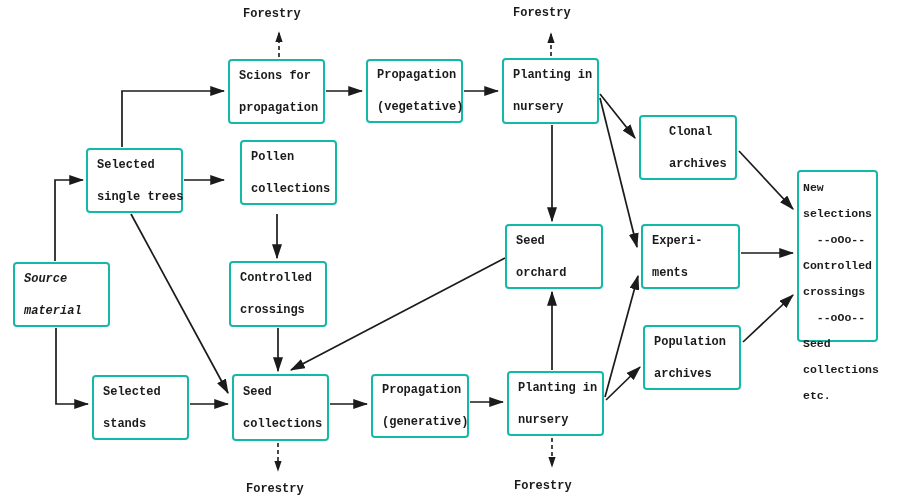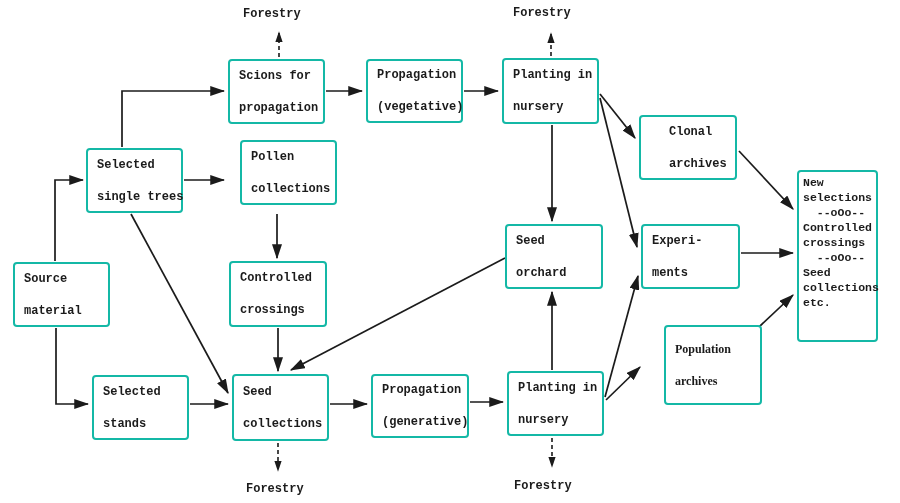--- a/index.html
+++ b/index.html
@@ -27,21 +27,21 @@
     display:flex;
     align-items:center;
     padding-left:9px;
   }
   .box span{white-space:pre;line-height:32px;display:block;}
   .box.outcomes{
     align-items:flex-start;
     padding:3px 0 0 4px;
     font-size:11.5px;
   }
-  .box.outcomes span{line-height:15px;}
+  .box.outcomes span{line-height:26px;}
   .flabel{position:absolute;white-space:pre;font-family:Liberation Mono, monospace;}
 </style>
 </head>
 <body>
 
 <div class="canvas">
 
   <svg class="lines" xmlns="http://www.w3.org/2000/svg">
     <defs>
       <marker id="ah" viewBox="0 0 12 8" refX="11" refY="4" markerWidth="15" markerHeight="10" orient="auto" markerUnits="userSpaceOnUse">
@@ -74,21 +74,21 @@
     <line x1="739" y1="151" x2="793" y2="209" marker-end="url(#ah)"></line>
     <line x1="741" y1="253" x2="793" y2="253" marker-end="url(#ah)"></line>
     <line x1="743" y1="342" x2="793" y2="295" marker-end="url(#ah)"></line>
 
     <line class="dashed" x1="279" y1="57" x2="279" y2="33" marker-end="url(#ahs)"></line>
     <line class="dashed" x1="551" y1="56" x2="551" y2="34" marker-end="url(#ahs)"></line>
     <line class="dashed" x1="278" y1="443" x2="278" y2="470" marker-end="url(#ahs)"></line>
     <line class="dashed" x1="552" y1="438" x2="552" y2="466" marker-end="url(#ahs)"></line>
   </svg>
 
-  <div class="box" style="left:13px;top:262px;width:97px;height:65px;">
+  <div class="box" style="left:13px;top:262px;width:97px;height:65px;font-style:italic;">
     <span>Source
 material</span>
   </div>
   <div class="box" style="left:86px;top:148px;width:97px;height:65px;">
     <span>Selected
 single trees</span>
   </div>
   <div class="box" style="left:92px;top:375px;width:97px;height:65px;">
     <span>Selected
 stands</span>
@@ -130,21 +130,21 @@
 nursery</span>
   </div>
   <div class="box" style="left:639px;top:115px;width:98px;height:65px;padding-left:28px;">
     <span>Clonal
 archives</span>
   </div>
   <div class="box" style="left:641px;top:224px;width:99px;height:65px;">
     <span>Experi-
 ments</span>
   </div>
-  <div class="box" style="left:664px;top:325px;width:98px;height:80px;font-family:Liberation Serif, serif;">
+  <div class="box" style="left:643px;top:325px;width:98px;height:65px;">
     <span>Population
 archives</span>
   </div>
   <div class="box outcomes" style="left:797px;top:170px;width:81px;height:172px;">
     <span>New
 selections
   --oOo--
 Controlled
 crossings
   --oOo--

